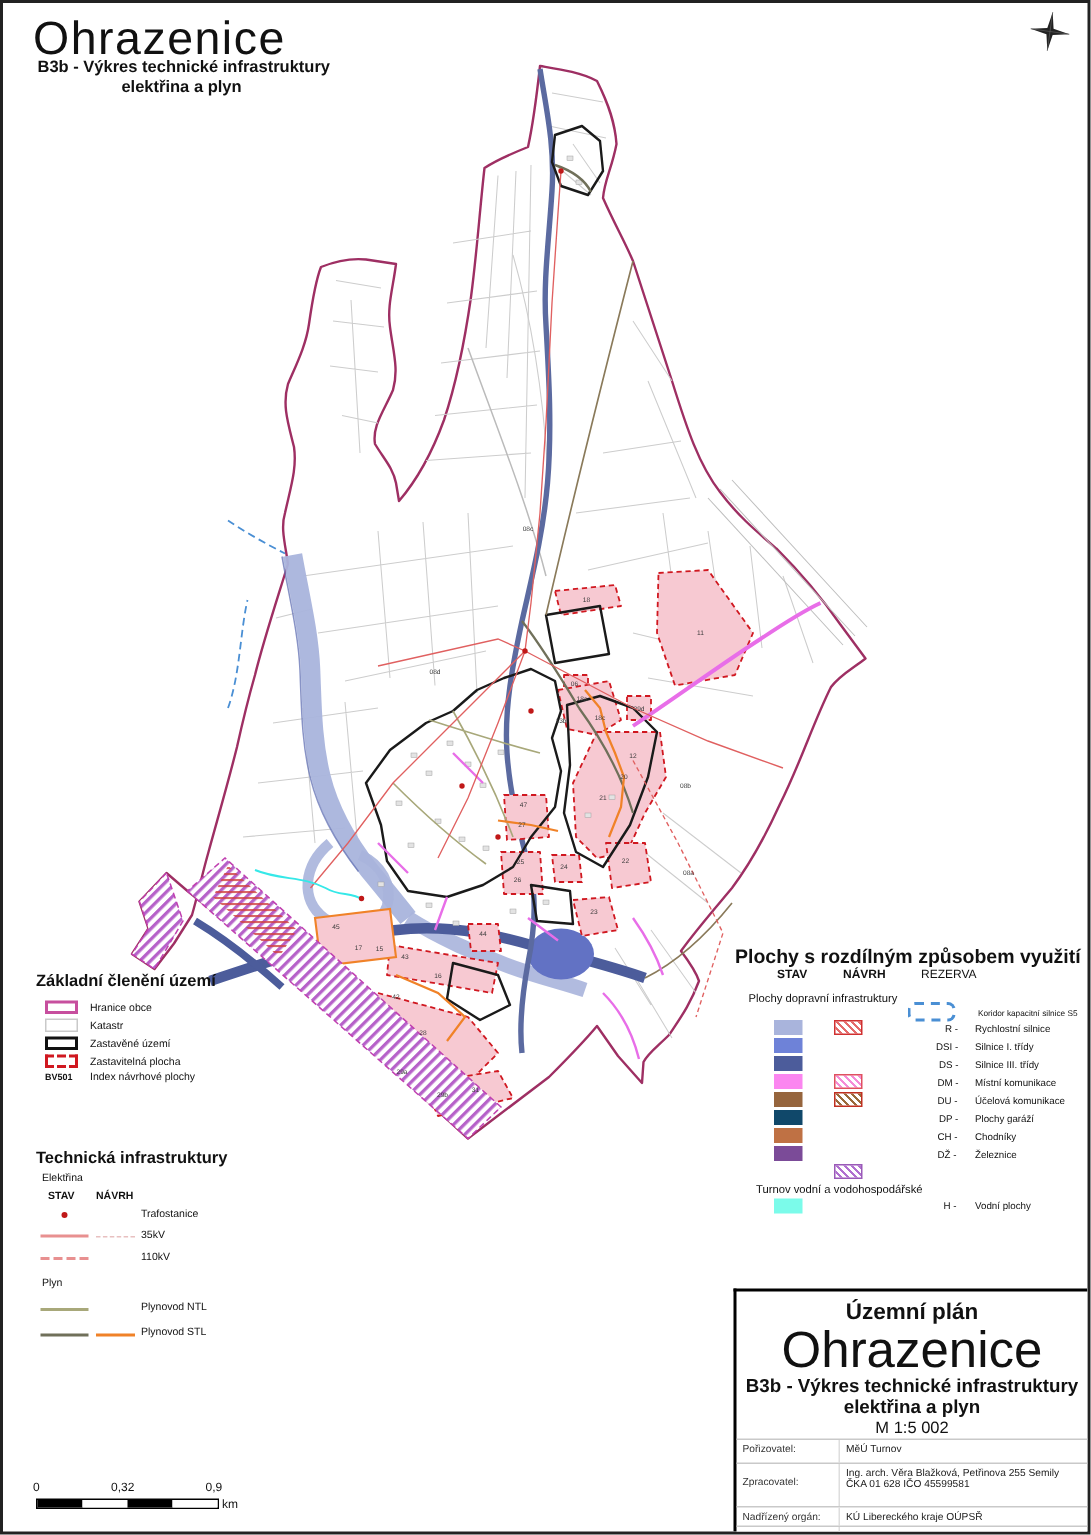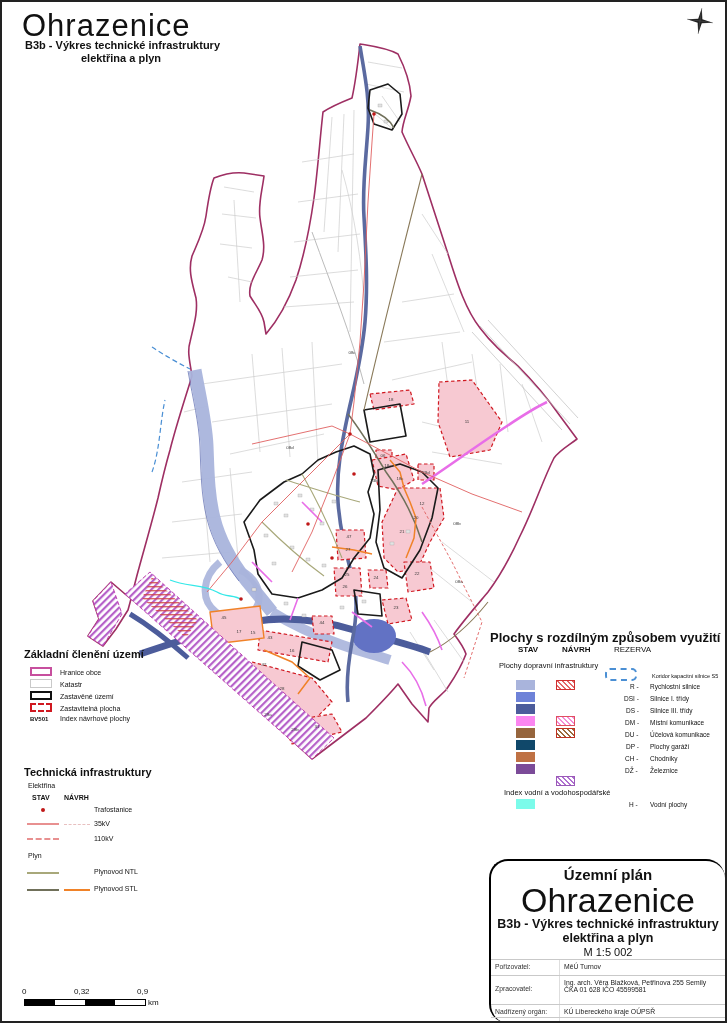--- a/index.html
+++ b/index.html
@@ -21,21 +21,21 @@
   .codeb{font-size:6px;font-weight:bold;}
   
   .asw{position:absolute;width:19px;height:10px;box-sizing:border-box;}
   .hatch-red{border:1px solid #d03030;background:repeating-linear-gradient(45deg,#fff 0 2px,#e46a6a 2px 3.5px);}
   .hatch-pink{border:1px solid #e05060;background:repeating-linear-gradient(45deg,#fff 0 2px,#f48cd8 2px 3.5px);}
   .hatch-brown{border:1px solid #c03020;background:repeating-linear-gradient(45deg,#fff 0 2px,#9a6a3a 2px 3.5px);}
   .hatch-purple{border:1px solid #9a5ab8;background:repeating-linear-gradient(45deg,#fff 0 2px,#b070d0 2px 3.5px);}
   .corridor{position:absolute;width:32px;height:13px;border:2px dashed #4a8fd4;border-radius:5px;background:#fff;box-sizing:border-box;}
   .aline{position:absolute;height:0;}
   
-  .tblock{left:487px;top:857px;width:236px;height:164px;border-top:2px solid #000;border-left:2px solid #000;box-sizing:border-box;background:#fff;border-radius:19px;}
+  .tblock{left:487px;top:857px;width:236px;height:164px;border-top:2px solid #000;border-left:2px solid #000;box-sizing:border-box;background:#fff;}
   .tb-c{width:100%;text-align:center;}
   .tb-plan{font-size:15px;font-weight:bold;margin-top:5px;}
   .tb-town{font-size:34px;font-weight:500;line-height:34px;}
   .tb-sub{font-size:12.5px;font-weight:bold;}
   .tb-scale{font-size:11px;margin-top:1px;}
   .tb-table{position:absolute;left:0;top:98px;width:100%;}
   .tb-row{position:relative;border-top:1px solid #c9c9c9;display:flex;}
   .tb-lab{width:68px;padding:3px 0 0 4px;font-size:6.8px;color:#333;box-sizing:border-box;}
   .tb-val{flex:1;padding:3px 0 0 4px;font-size:6.8px;color:#222;border-left:1px solid #dedede;}
   
@@ -292,21 +292,21 @@
   <div class="abs" style="left:648px;top:717px;font-size:6.5px">Místní komunikace</div>
   <div class="abs" style="left:623px;top:729px;font-size:6.5px">DU -</div>
   <div class="abs" style="left:648px;top:729px;font-size:6.5px">Účelová komunikace</div>
   <div class="abs" style="left:624px;top:741px;font-size:6.5px">DP -</div>
   <div class="abs" style="left:648px;top:741px;font-size:6.5px">Plochy garáží</div>
   <div class="abs" style="left:623px;top:753px;font-size:6.5px">CH -</div>
   <div class="abs" style="left:648px;top:753px;font-size:6.5px">Chodníky</div>
   <div class="abs" style="left:623px;top:765px;font-size:6.5px">DŽ -</div>
   <div class="abs" style="left:648px;top:765px;font-size:6.5px">Železnice</div>
 
-  <div class="abs" style="left:502px;top:786px;font-size:7.5px">Index vodní a vodohospodářské</div>
+  <div class="abs" style="left:502px;top:786px;font-size:7.5px">Turnov vodní a vodohospodářské</div>
   <div class="asw" style="left: 514px; top: 797px; background-color: rgb(123, 251, 234);"></div>
   <div class="abs" style="left:627px;top:799px;font-size:6.5px">H -</div>
   <div class="abs" style="left:648px;top:799px;font-size:6.5px">Vodní plochy</div>
 
   <div class="abs tblock">
     <div class="tb-c tb-plan">Územní plán</div>
     <div class="tb-c tb-town">Ohrazenice</div>
     <div class="tb-c tb-sub">B3b - Výkres technické infrastruktury</div>
     <div class="tb-c tb-sub">elektřina a plyn</div>
     <div class="tb-c tb-scale">M 1:5 002</div>

